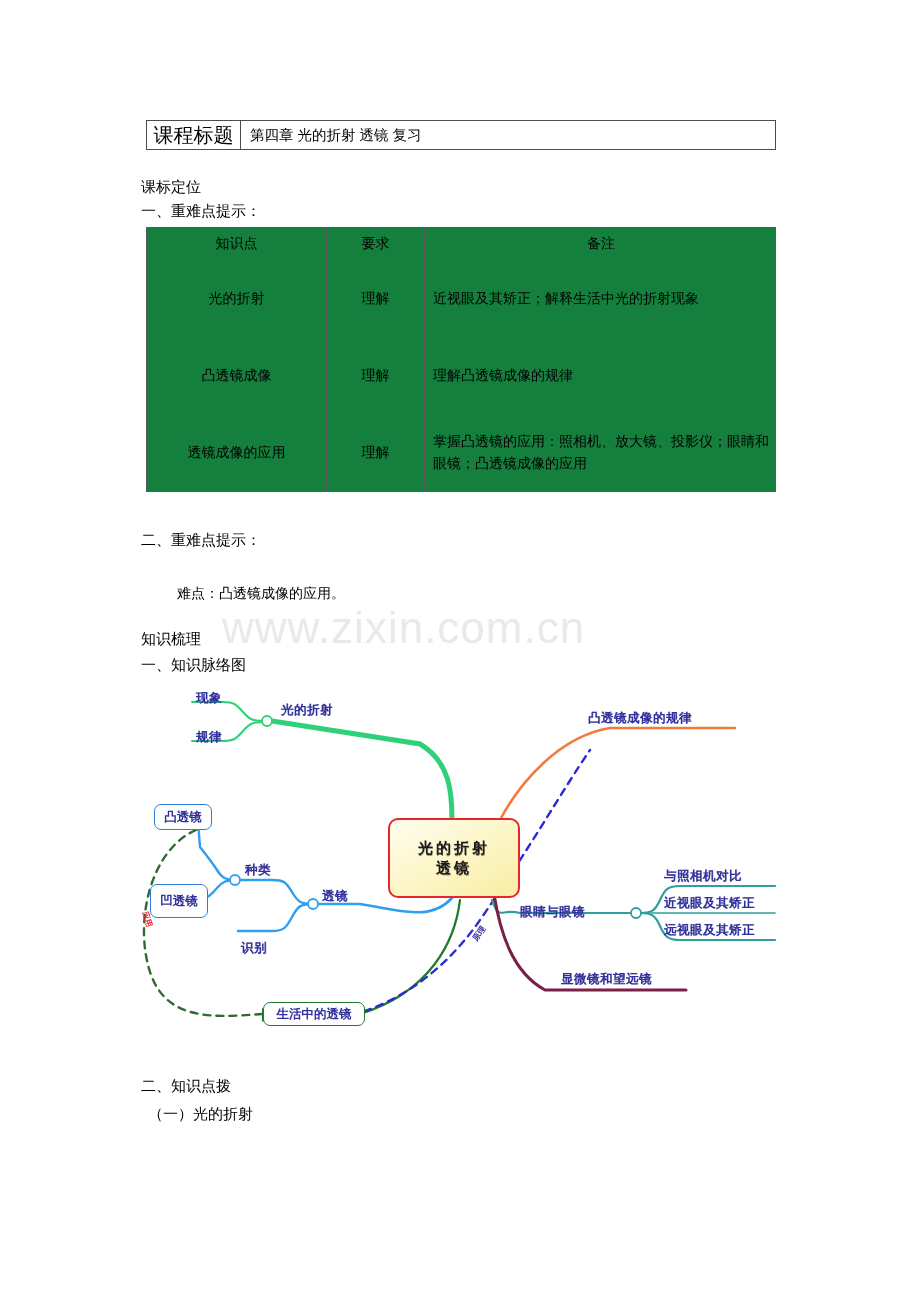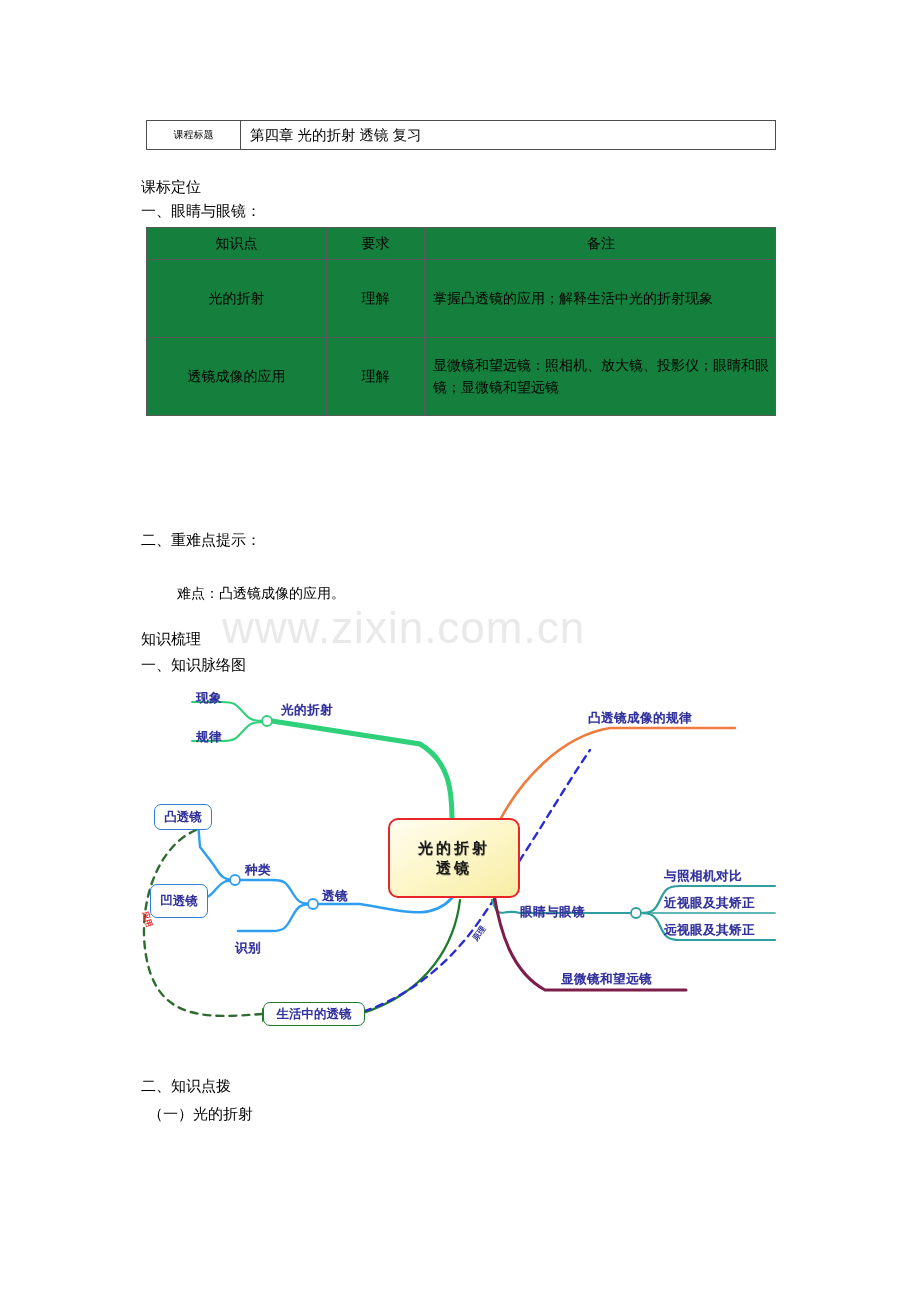--- a/index.html
+++ b/index.html
@@ -49,21 +49,21 @@
     height: 30px;
     z-index: 2;
     background: #fff;
   }
   .title-cell-label {
     width: 94px;
     border-right: 1.5px solid #4d4d4d;
     display: flex;
     align-items: center;
     justify-content: center;
-    font-size: 10px;
+    font-size: 20px;
     box-sizing: border-box;
   }
   .title-cell-value {
     flex: 1;
     display: flex;
     align-items: center;
     padding-left: 9px;
     font-size: 14.5px;
     box-sizing: border-box;
   }
@@ -180,40 +180,45 @@
 <div class="page">
 
   <div class="watermark">www.zixin.com.cn</div>
 
   <div class="title-table">
     <div class="title-cell-label">课程标题</div>
     <div class="title-cell-value">第四章 光的折射 透镜 复习</div>
   </div>
 
   <div class="para" style="left:141px; top:175px;">课标定位</div>
-  <div class="para" style="left:141px; top:199px;">一、眼睛与眼镜：</div>
+  <div class="para" style="left:141px; top:199px;">一、重难点提示：</div>
 
   <table class="kp-table">
     <thead>
       <tr>
         <td class="col-kp">知识点</td>
         <td class="col-req">要求</td>
         <td class="col-note" style="text-align:center;">备注</td>
       </tr>
     </thead>
     <tbody>
       <tr class="row-h1">
         <td class="col-kp">光的折射</td>
         <td class="col-req">理解</td>
-        <td class="col-note">掌握凸透镜的应用；解释生活中光的折射现象</td>
+        <td class="col-note">近视眼及其矫正；解释生活中光的折射现象</td>
+      </tr>
+      <tr class="row-h2">
+        <td class="col-kp">凸透镜成像</td>
+        <td class="col-req">理解</td>
+        <td class="col-note">理解凸透镜成像的规律</td>
       </tr>
       <tr class="row-h3">
         <td class="col-kp">透镜成像的应用</td>
         <td class="col-req">理解</td>
-        <td class="col-note">显微镜和望远镜：照相机、放大镜、投影仪；眼睛和眼镜；显微镜和望远镜</td>
+        <td class="col-note">掌握凸透镜的应用：照相机、放大镜、投影仪；眼睛和眼镜；凸透镜成像的应用</td>
       </tr>
     </tbody>
   </table>
 
   <div class="para" style="left:141px; top:528px;">二、重难点提示：</div>
   <div class="para sub" style="left:177px; top:583px;">难点：凸透镜成像的应用。</div>
 
   <div class="para" style="left:141px; top:627px;">知识梳理</div>
   <div class="para" style="left:141px; top:653px;">一、知识脉络图</div>
 
@@ -259,21 +264,21 @@
       <path d="M 494 222 C 500 260, 512 300, 545 318 L 686 318" fill="none" stroke="#7d1e4a" stroke-width="3" stroke-linecap="round"></path>
     </svg>
 
     <div class="mm-label" style="left:196px; top:18px;">现象</div>
     <div class="mm-label" style="left:196px; top:57px;text-align:right;">规律</div>
     <div class="mm-label" style="left:281px; top:30px;">光的折射</div>
 
     <div class="mm-label" style="left:588px; top:38px;">凸透镜成像的规律</div>
 
     <div class="mm-label" style="left:245px; top:190px;">种类</div>
-    <div class="mm-label" style="left:235px; top:268px;">识别</div>
+    <div class="mm-label" style="left:241px; top:268px;">识别</div>
     <div class="mm-label" style="left:322px; top:216px;">透镜</div>
 
     <div class="mm-node-box" style="left:154px; top:132px; width:58px; height:26px;">
       <span>凸透镜</span>
     </div>
     <div class="mm-node-box" style="left:150px; top:212px; width:58px; height:34px;">
       <span>凹透镜</span>
     </div>
 
     <div class="mm-node-box green" style="left:263px; top:330px; width:102px; height:24px;">

